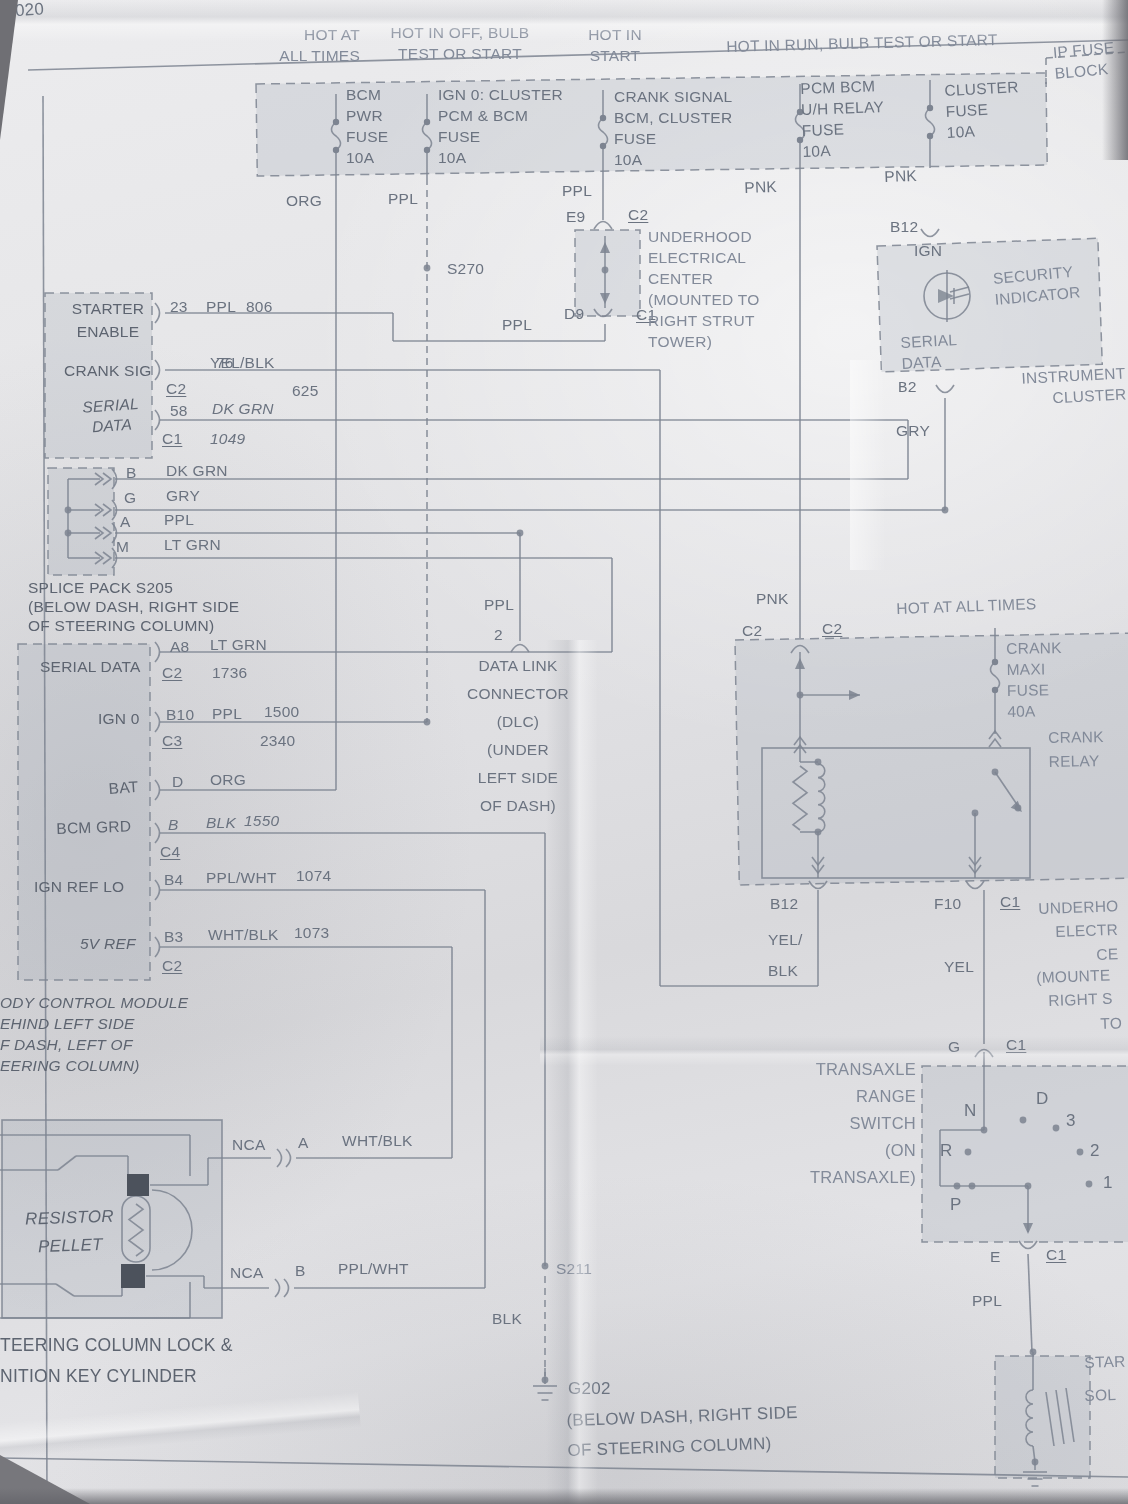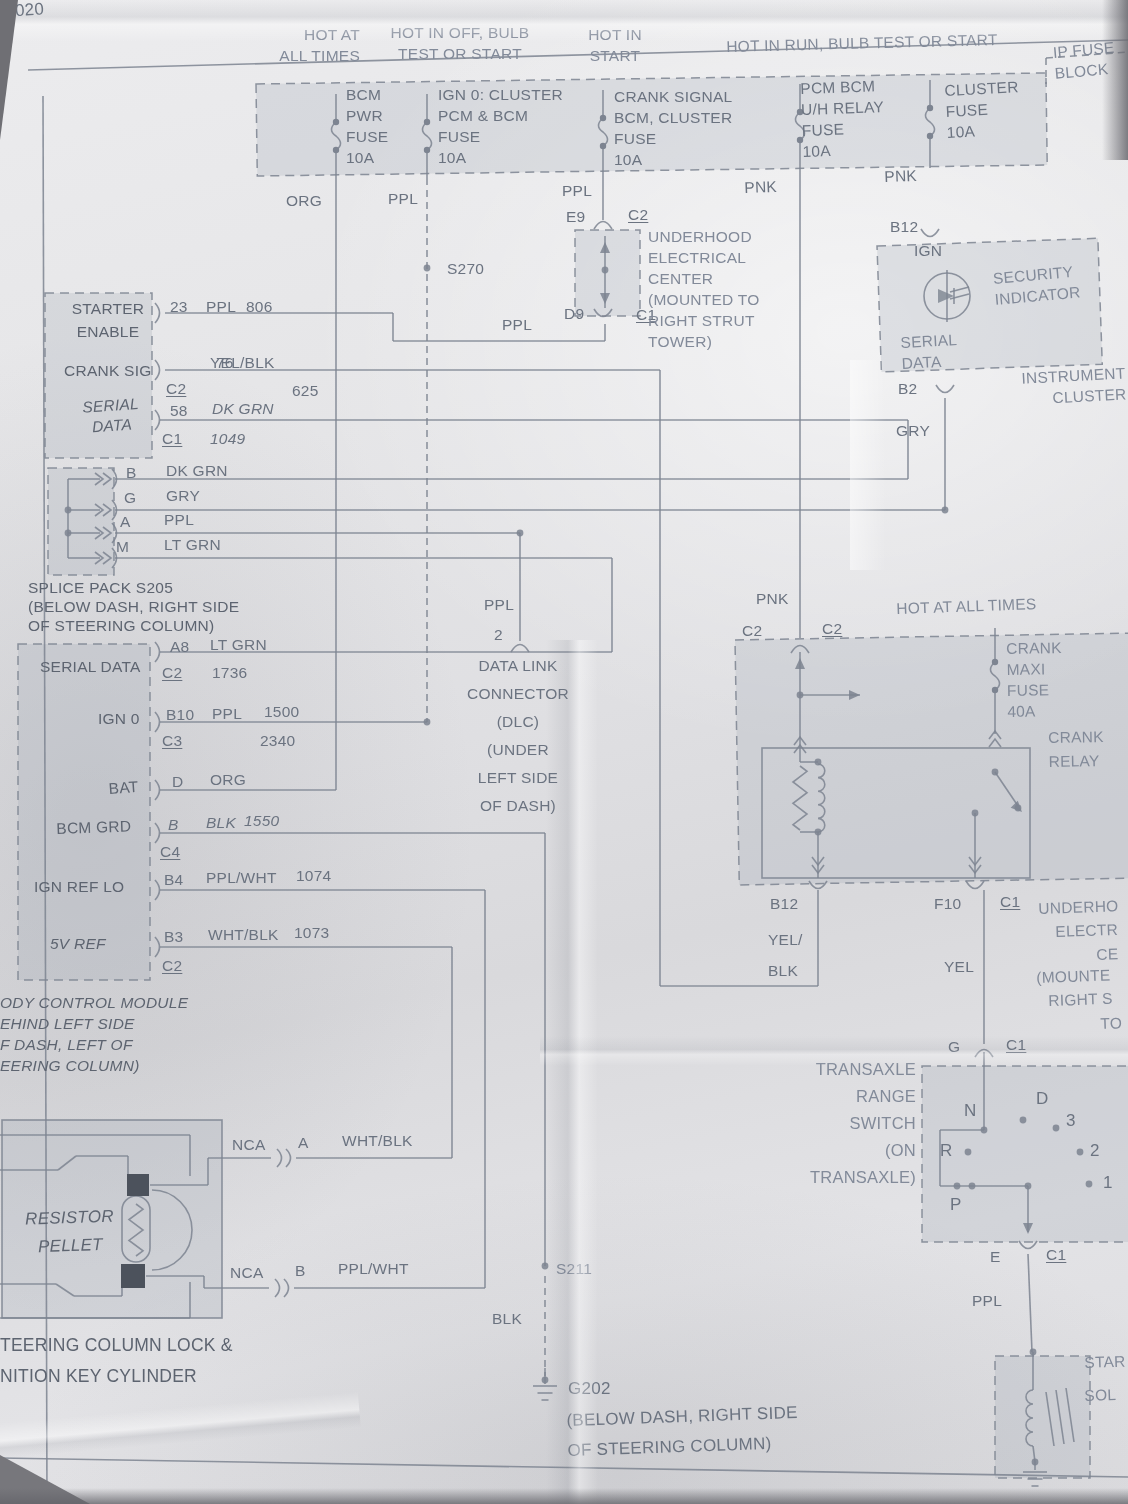--- a/index.html
+++ b/index.html
@@ -370,36 +370,36 @@
       <div class="lbl" style="left: 260px; top: 730px;">2340</div>
       <div class="lbl dark" style="left: 56px; top: 818px; transform: rotate(-2deg);">BCM GRD</div>
       <div class="lbl" style="left: 168px; top: 814px; font-style: italic;">B</div>
       <div class="lbl" style="left: 206px; top: 812px; font-style: italic;">BLK</div>
       <div class="lbl" style="left: 244px; top: 810px; font-style: italic;">1550</div>
       <div class="lbl u" style="left: 160px; top: 841px;">C4</div>
       <div class="lbl dark" style="left: 34px; top: 876px;">IGN REF LO</div>
       <div class="lbl" style="left: 164px; top: 869px;">B4</div>
       <div class="lbl" style="left: 206px; top: 867px;">PPL/WHT</div>
       <div class="lbl" style="left: 296px; top: 865px;">1074</div>
-      <div class="lbl dark" style="left: 50px; top: 933px; font-style: italic;">5V REF</div>
+      <div class="lbl dark" style="left: 80px; top: 933px; font-style: italic;">5V REF</div>
       <div class="lbl" style="left: 164px; top: 926px;">B3</div>
       <div class="lbl" style="left: 208px; top: 924px;">WHT/BLK</div>
       <div class="lbl" style="left: 294px; top: 922px;">1073</div>
       <div class="lbl u" style="left: 162px; top: 955px;">C2</div>
       <div class="lbl dark" style="left: 0px; top: 992px; font-style: italic;">ODY CONTROL MODULE
 EHIND LEFT SIDE
 F DASH, LEFT OF
 EERING COLUMN)</div>
       <div class="lbl" style="left: 890px; top: 216px;">B12</div>
       <div class="lbl" style="left: 914px; top: 240px;">IGN</div>
       <div class="lbl light" style="left: 992px; top: 268px; transform: rotate(-5deg);">SECURITY
 INDICATOR</div>
       <div class="lbl light" style="left: 900px; top: 332px; transform: rotate(-3deg);">SERIAL
 DATA</div>
-      <div class="lbl" style="left: 898px; top: 378px;">B2</div>
+      <div class="lbl" style="left: 898px; top: 378px; font-family: Liberation Mono, monospace;">B2</div>
       <div class="lbl light" style="left: 980px; top: 370px; width: 145px; text-align: right; transform: rotate(-3deg);">INSTRUMENT
 CLUSTER</div>
       <div class="lbl" style="left: 896px; top: 420px;">GRY</div>
       <div class="lbl" style="left: 756px; top: 588px;">PNK</div>
       <div class="lbl" style="left: 742px; top: 620px;">C2</div>
       <div class="lbl u" style="left: 822px; top: 618px;">C2</div>
       <div class="lbl light" style="left: 896px; top: 598px; transform: rotate(-2deg);">HOT AT ALL TIMES</div>
       <div class="lbl light" style="left: 1006px; top: 638px; transform: rotate(-1deg);">CRANK
 MAXI
 FUSE

